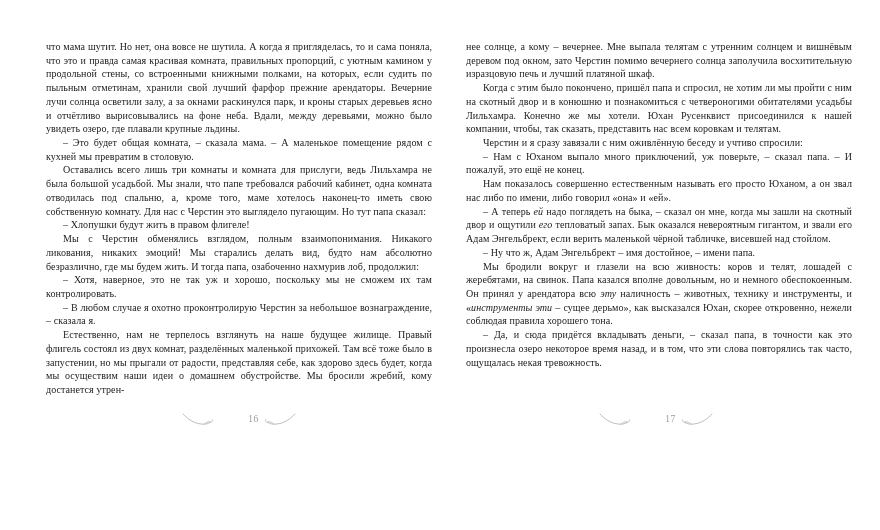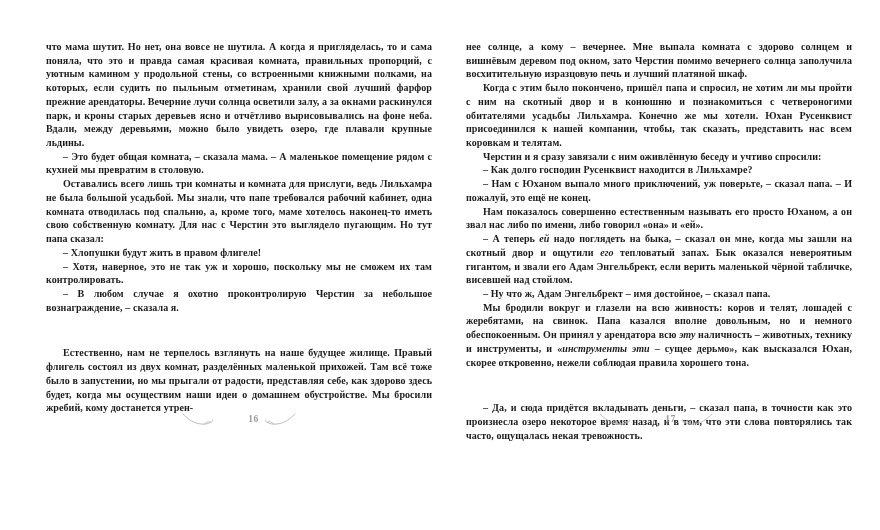--- a/index.html
+++ b/index.html
@@ -23,21 +23,20 @@
     display: flex;
     box-sizing: border-box;
   }
 
   .page {
     position: relative;
     box-sizing: border-box;
     height: 454px;
     flex: 0 0 440px;
     width: 440px;
-    font-weight: bold;
   }
 
   .page-left  { padding: 40px 8px 0 46px; }
   .page-right { padding: 40px 28px 0 26px; }
 
   .textblock {
     width: 386px;
     text-align: justify;
     text-justify: inter-word;
     font-size: 10.05px;
@@ -52,21 +51,20 @@
     margin: 0;
     padding: 0;
     text-indent: 17px;
   }
   .textblock p.noindent {
     text-indent: 0;
   }
 
   .textblock p:last-child {
     text-align-last: left;
-    margin-top: 32px;
   }
 
   .ital { font-style: italic; }
 
   
   .folio {
     position: absolute;
     left: 0;
     right: 0;
     bottom: 28px;
@@ -98,20 +96,21 @@
 <body>
 
 <div class="spread">
 
   <div class="page page-left">
     <div class="textblock">
       <p class="noindent">что мама шутит. Но нет, она вовсе не шутила. А когда я пригляделась, то и сама поняла, что это и правда самая красивая комната, правильных пропорций, с уютным камином у продольной стены, со встроенными книжными полками, на которых, если судить по пыльным отметинам, хранили свой лучший фарфор прежние арендаторы. Вечерние лучи солнца осветили залу, а за окнами раскинулся парк, и кроны старых деревьев ясно и отчётливо вырисовывались на фоне неба. Вдали, между деревьями, можно было увидеть озеро, где плавали крупные льдины.</p>
       <p>– Это будет общая комната, – сказала мама. – А маленькое помещение рядом с кухней мы превратим в столовую.</p>
       <p>Оставались всего лишь три комнаты и комната для прислуги, ведь Лильхамра не была большой усадьбой. Мы знали, что папе требовался рабочий кабинет, одна комната отводилась под спальню, а, кроме того, маме хотелось наконец-то иметь свою собственную комнату. Для нас с Черстин это выглядело пугающим. Но тут папа сказал:</p>
       <p>– Хлопушки будут жить в правом флигеле!</p>
+      <p>Мы с Черстин обменялись взглядом, полным взаимопонимания. Никакого ликования, никаких эмоций! Мы старались делать вид, будто нам абсолютно безразлично, где мы будем жить. И тогда папа, озабоченно нахмурив лоб, продолжил:</p>
       <p>– Хотя, наверное, это не так уж и хорошо, поскольку мы не сможем их там контролировать.</p>
       <p>– В любом случае я охотно проконтролирую Черстин за небольшое вознаграждение, – сказала я.</p>
       <p>Естественно, нам не терпелось взглянуть на наше будущее жилище. Правый флигель состоял из двух комнат, разделённых маленькой прихожей. Там всё тоже было в запустении, но мы прыгали от радости, представляя себе, как здорово здесь будет, когда мы осуществим наши идеи о домашнем обустройстве. Мы бросили жребий, кому достанется утрен-</p>
     </div>
 
     <div class="folio">
       <span class="orn">
         <svg width="32" height="13" viewBox="0 0 32 13">
           <path d="M1 1 C6 6, 11 10, 19 11 C23 11.4, 26 11, 28 9.6" fill="none" stroke="currentColor" stroke-width="0.9" stroke-linecap="round"></path>
           <path d="M22 11.2 C24 9.5, 25.5 8.5, 28 8.6" fill="none" stroke="currentColor" stroke-width="0.8" stroke-linecap="round"></path>
@@ -124,28 +123,27 @@
           <path d="M31 1 C26 6, 21 10, 13 11 C9 11.4, 6 11, 4 9.6" fill="none" stroke="currentColor" stroke-width="0.9" stroke-linecap="round"></path>
           <path d="M10 11.2 C8 9.5, 6.5 8.5, 4 8.6" fill="none" stroke="currentColor" stroke-width="0.8" stroke-linecap="round"></path>
           <path d="M4 9.6 C1.5 9.1, 0.6 7.6, 1.6 6.6" fill="none" stroke="currentColor" stroke-width="0.8" stroke-linecap="round"></path>
         </svg>
       </span>
     </div>
   </div>
 
   <div class="page page-right">
     <div class="textblock">
-      <p class="noindent">нее солнце, а кому – вечернее. Мне выпала комната с здорово солнцем и вишнёвым деревом под окном, зато Черстин помимо вечернего солнца заполучила восхитительную изразцовую печь и лучший платяной шкаф.</p>
+      <p class="noindent">нее солнце, а кому – вечернее. Мне выпала телятам с утренним солнцем и вишнёвым деревом под окном, зато Черстин помимо вечернего солнца заполучила восхитительную изразцовую печь и лучший платяной шкаф.</p>
       <p>Когда с этим было покончено, пришёл папа и спросил, не хотим ли мы пройти с ним на скотный двор и в конюшню и познакомиться с четвероногими обитателями усадьбы Лильхамра. Конечно же мы хотели. Юхан Русенквист присоединился к нашей компании, чтобы, так сказать, представить нас всем коровкам и телятам.</p>
       <p>Черстин и я сразу завязали с ним оживлённую беседу и учтиво спросили:</p>
-      <p>– Как долго господин Русенквист находится в Лильхамре?</p>
       <p>– Нам с Юханом выпало много приключений, уж поверьте, – сказал папа. – И пожалуй, это ещё не конец.</p>
       <p>Нам показалось совершенно естественным называть его просто Юханом, а он звал нас либо по имени, либо говорил «она» и «ей».</p>
       <p>– А теперь <i class="ital">ей</i> надо поглядеть на быка, – сказал он мне, когда мы зашли на скотный двор и ощутили <i class="ital">его</i> тепловатый запах. Бык оказался невероятным гигантом, и звали его Адам Энгельбрект, если верить маленькой чёрной табличке, висевшей над стойлом.</p>
-      <p>– Ну что ж, Адам Энгельбрект – имя достойное, – сказал папа.</p>
+      <p>– Ну что ж, Адам Энгельбрект – имя достойное, – имени папа.</p>
       <p>Мы бродили вокруг и глазели на всю живность: коров и телят, лошадей с жеребятами, на свинок. Папа казался вполне довольным, но и немного обеспокоенным. Он принял у арендатора всю <i class="ital">эту</i> наличность – животных, технику и инструменты, и «<i class="ital">инструменты эти</i> – сущее дерьмо», как высказался Юхан, скорее откровенно, нежели соблюдая правила хорошего тона.</p>
       <p>– Да, и сюда придётся вкладывать деньги, – сказал папа, в точности как это произнесла озеро некоторое время назад, и в том, что эти слова повторялись так часто, ощущалась некая тревожность.</p>
     </div>
 
     <div class="folio">
       <span class="orn">
         <svg width="32" height="13" viewBox="0 0 32 13">
           <path d="M1 1 C6 6, 11 10, 19 11 C23 11.4, 26 11, 28 9.6" fill="none" stroke="currentColor" stroke-width="0.9" stroke-linecap="round"></path>
           <path d="M22 11.2 C24 9.5, 25.5 8.5, 28 8.6" fill="none" stroke="currentColor" stroke-width="0.8" stroke-linecap="round"></path>
           <path d="M28 9.6 C30.5 9.1, 31.4 7.6, 30.4 6.6" fill="none" stroke="currentColor" stroke-width="0.8" stroke-linecap="round"></path>

